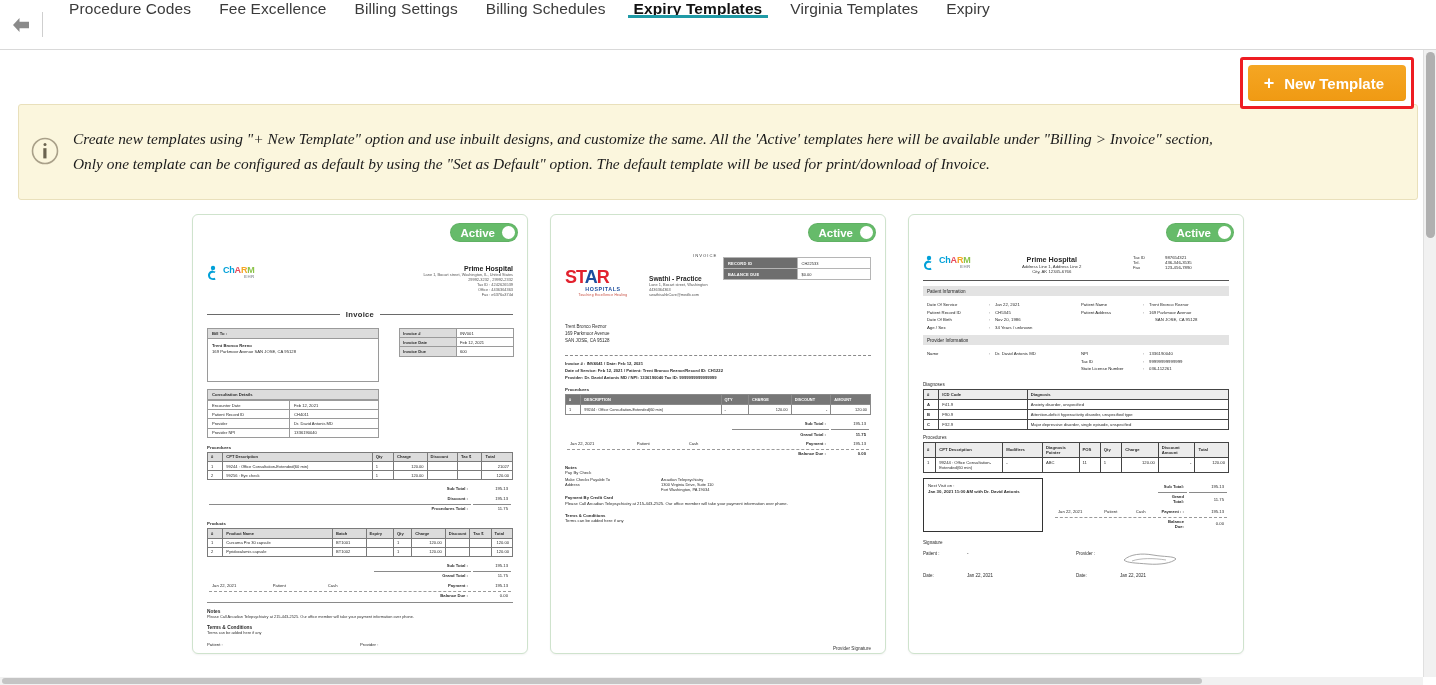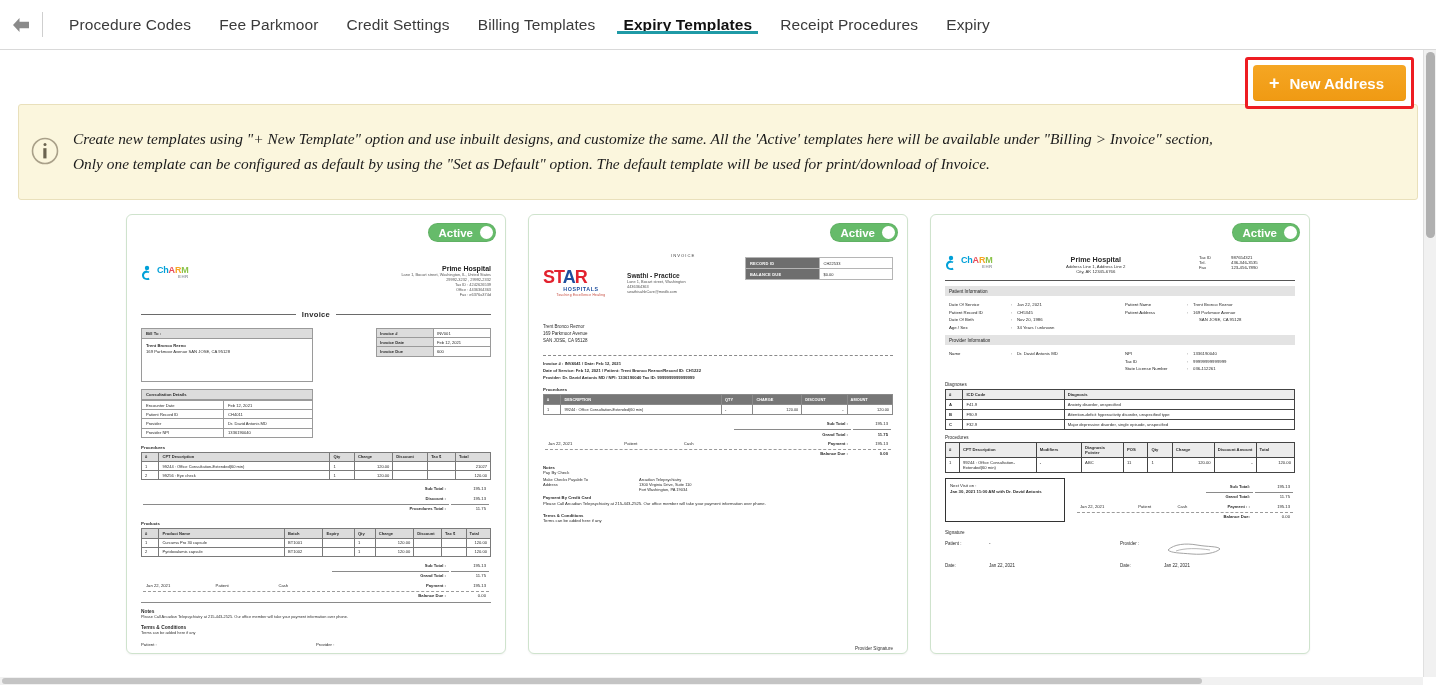--- a/index.html
+++ b/index.html
@@ -18,21 +18,21 @@
     height: 50px; display: flex; align-items: stretch;
     border-bottom: 1px solid #d9d9d9; background:#fff;
     position: relative;
   }
   .back-btn {
     width: 42px; display:flex; align-items:center; justify-content:center;
     cursor: pointer;
   }
   .back-arrow { width:20px; height:18px; display:block; }
   .nav-divider { width:1px; background:#cfcfcf; margin:12px 0; }
-  .tabs { display:flex; align-items:center; padding-left: 12px; }
+  .tabs { display:flex; align-items:flex-start; padding-left: 12px; }
   .tab {
     display:flex; align-items:center; padding: 0 14px;
     font-size: 15.5px; color:#3b3b3b; cursor:pointer;
     position: relative; white-space: nowrap;
     letter-spacing: .1px;
   }
   .tab.active { color:#111; font-weight: 700; }
   .tab.active::after {
     content:""; position:absolute; left:8px; right:8px; bottom:0;
     height:3px; background:#1f9aa6;
@@ -74,21 +74,21 @@
     font-style: italic; font-size: 15.4px; color:#1a1a1a;
     white-space: nowrap; line-height: 1.12;
   }
 
   
   .cards {
     display:flex; justify-content:center; align-items:flex-start;
     gap: 22px; padding: 14px 0 0 0;
   }
   .card {
-    width: 380px; height: 440px;
+    width: 336px; height: 440px;
     background:#fff; border: 1px solid #cfe3cd; border-radius: 6px;
     position: relative; overflow: hidden;
     box-shadow: 0 1px 2px rgba(0,0,0,.05);
   }
   .badge {
     position:absolute; top: 8px; right: 9px;
     background: #66bb6a; color:#fff;
     border-radius: 11px; height: 19px;
     display:flex; align-items:center; gap:7px;
     padding: 0 3px 0 10px;
@@ -143,21 +143,21 @@
   .hline { border-top:1px solid #8a8a8a; }
   .dashline { border-top:1px dashed #9a9a9a; }
   .notes-h { font-size:4.8px; font-weight:700; margin-top:6px; }
   .notes-p { font-size:3.9px; color:#333; }
   .sigrow { display:flex; margin-top:7px; font-size:4.3px; }
   .sigrow > div { flex:1; display:flex; gap:14px; }
 
   
   .t2-top { position:relative; padding-top:8px; }
   .t2-invword { font-size:4.2px; letter-spacing:1px; color:#444; position:absolute; left:128px; top:6px; }
-  .t2-headrow { display:flex; gap:8px; align-items:center; margin-top:13px;}
+  .t2-headrow { display:flex; gap:8px; align-items:flex-end; margin-top:13px;}
   .star-logo { flex:0 0 76px; }
   .star-word { font-size:18px; font-weight:800; color:#e2222e; letter-spacing:-1px; line-height:1; font-family:"Liberation Sans", sans-serif;}
   .star-word .blue { color:#1d4e9e; }
   .star-sub { font-size:5.3px; font-weight:800; color:#1d4e9e; letter-spacing:.6px; text-align:center; }
   .star-tag { font-size:3.2px; color:#c0392b; letter-spacing:.3px; text-align:center; margin-top:1px;}
   .t2-prac { flex:1; }
   .t2-prac .nm { font-size:6.6px; font-weight:700; }
   .t2-prac .ln { font-size:3.9px; color:#555; }
   .t2-meta { position:absolute; right:0; top:10px; width:148px; border:1px solid #b5b5b5; border-collapse:collapse;}
   .t2-meta td { border:1px solid #b5b5b5; font-size:4px; padding:2.6px 4px; }
@@ -222,45 +222,45 @@
       <svg class="back-arrow" viewBox="0 0 20 18">
         <path d="M8.5 2 L2 9 L8.5 16 L8.5 12.2 L18 12.2 L18 5.8 L8.5 5.8 Z" fill="#8a8a8a"></path>
       </svg>
     </div>
     <div class="nav-divider"></div>
     <div class="tabs">
       <div class="tab">
           <span>Procedure Codes</span>
         </div>
       <div class="tab">
-          <span>Fee Parkmoor</span>
+          <span>Fee Excellence</span>
         </div>
       <div class="tab">
-          <span>Credit Settings</span>
+          <span>Billing Settings</span>
         </div>
       <div class="tab">
-          <span>Billing Templates</span>
+          <span>Billing Schedules</span>
         </div>
       <div class="tab active">
           <span>Expiry Templates</span>
         </div>
       <div class="tab">
-          <span>Receipt Procedures</span>
+          <span>Virginia Templates</span>
         </div>
       <div class="tab">
           <span>Expiry</span>
         </div>
     </div>
   </div>
 
   <div class="actionbar">
     <div class="newtpl-wrap">
       <div class="newtpl-btn">
         <span class="plus">+</span>
-        <span>New Address</span>
+        <span>New Template</span>
       </div>
     </div>
   </div>
 
   <div class="banner">
     <svg class="info-icon" viewBox="0 0 28 28">
       <circle cx="14" cy="14" r="12.5" fill="none" stroke="#a9a089" stroke-width="1.6"></circle>
       <circle cx="14" cy="7.4" r="1.5" fill="#6b6450"></circle>
       <path d="M12.3 11.2 h3.2 v10.2 h-3.2 z" fill="#6b6450"></path>
     </svg>

